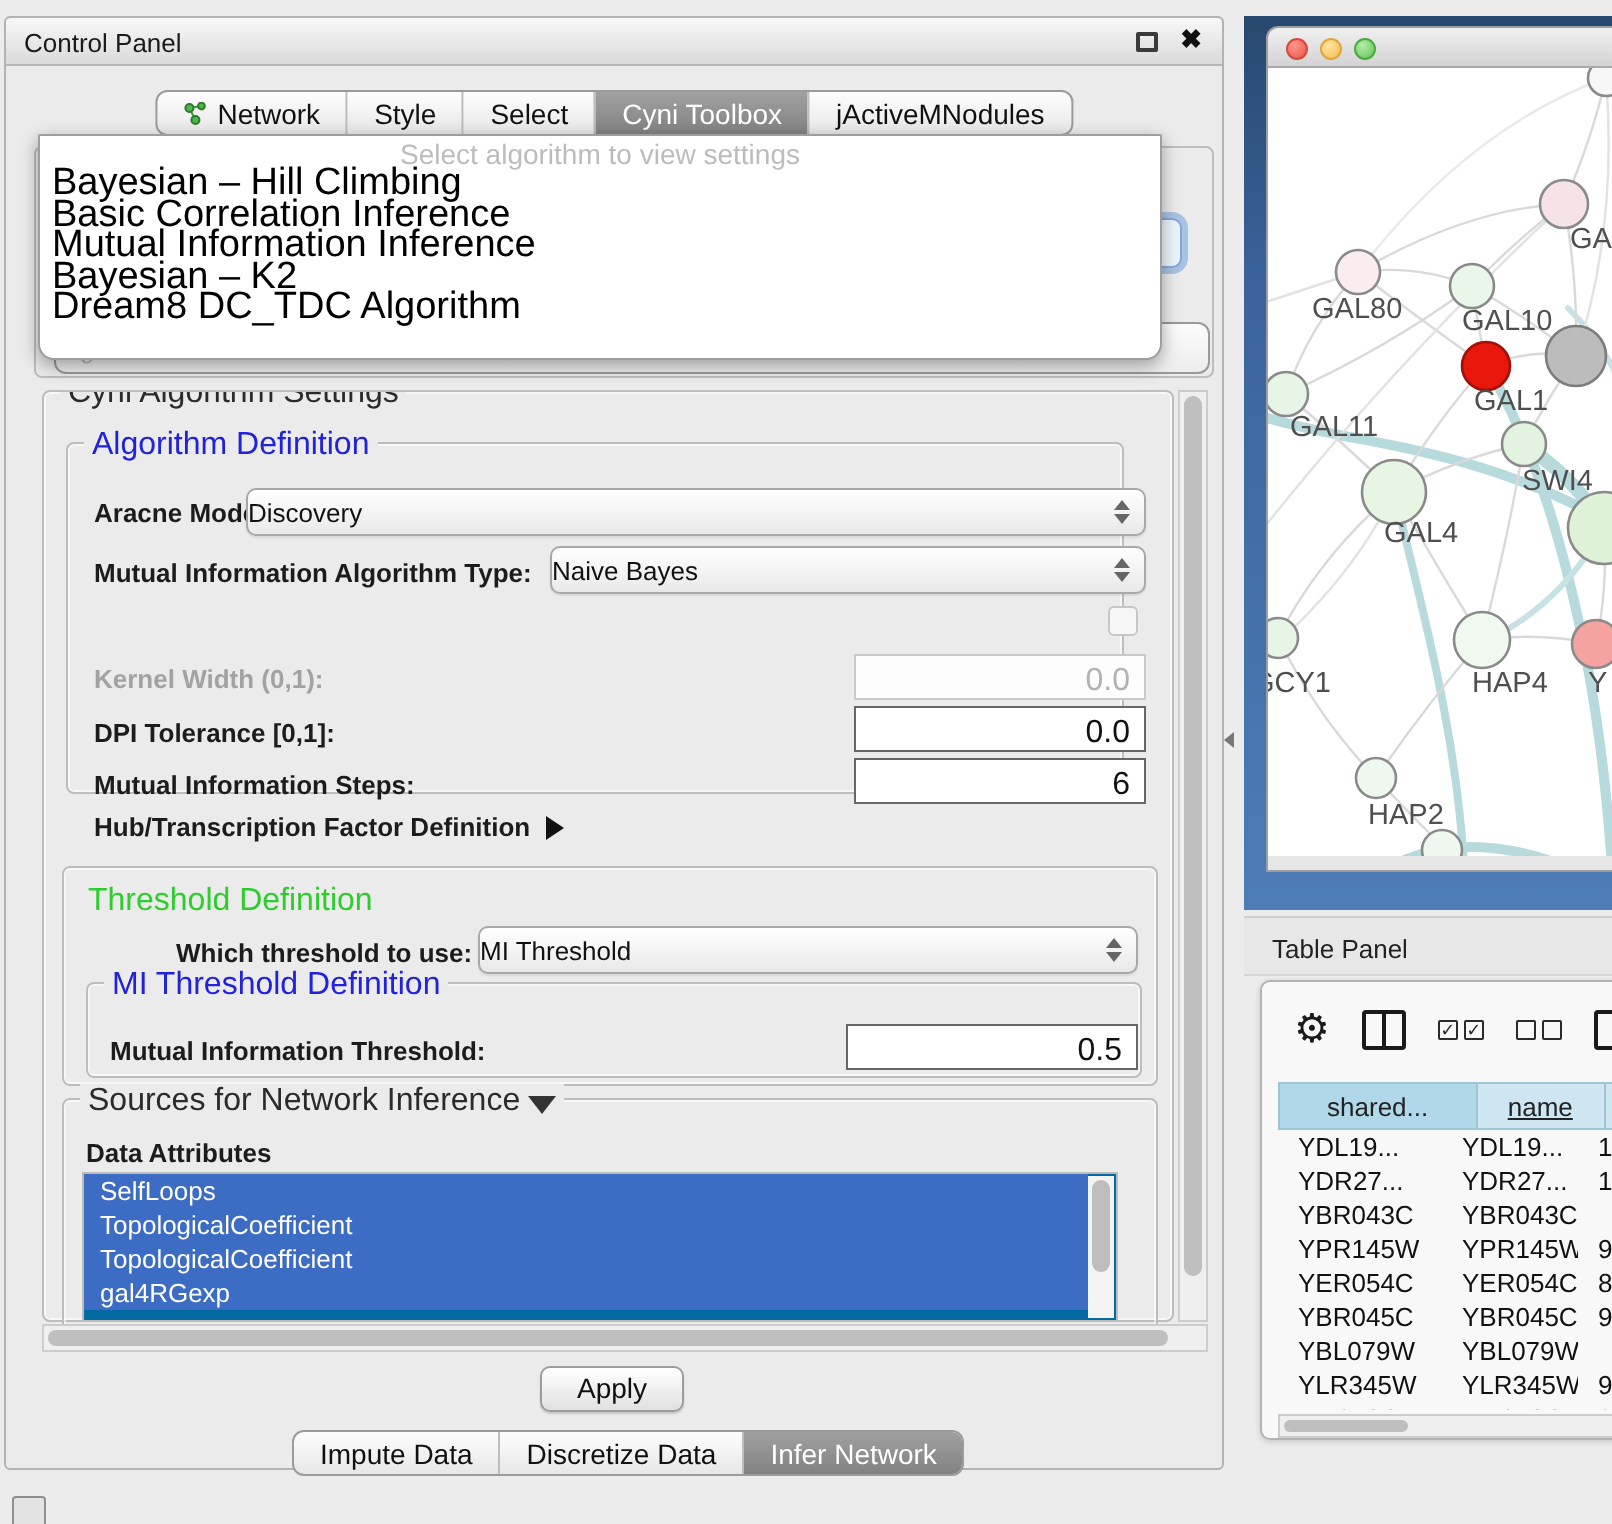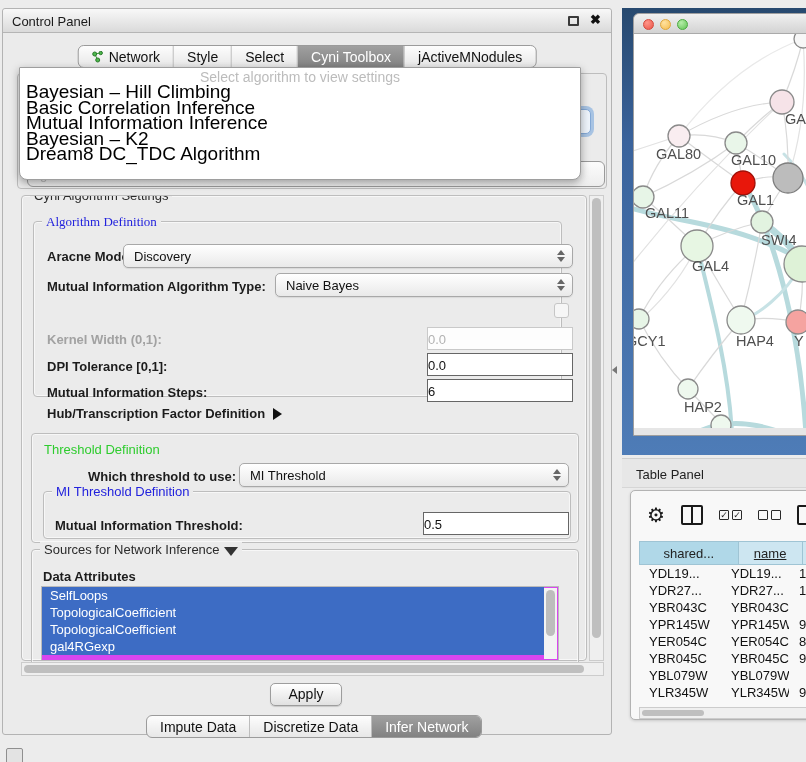--- a/index.html
+++ b/index.html
@@ -44,50 +44,50 @@
         background:linear-gradient(#fcfcfc,#ededed); border:1px solid #9a9a9a; border-radius:6px;
         font-size:13px; color:#b9b9b9; padding:5px 0 0 12px; overflow:hidden; white-space:nowrap; }
   .bg-focus-combo { position:absolute; left:320px; top:100px; width:268px; height:25px; z-index:2;
         background:#eef4fb; border:1px solid #84a9d6; border-radius:5px;
         box-shadow:0 0 0 3px rgba(100,155,220,.5); }
 
   
   .gbox { position:absolute; border:1px solid #bdbdbd; border-radius:4px;
         box-shadow:inset 0 0 0 1px rgba(255,255,255,.6); }
   .legend { position:absolute; top:-8px; left:8px; background:#ebebeb; padding:0 4px;
-        font-size:13px; color:#2b2b2b; white-space:nowrap; }
+        font-size:16px; color:#2b2b2b; white-space:nowrap; }
   .legend.blue { color:#2222dd; }
   .legend.green { color:#2ecc2e;margin-top:16px; }
 
   .flabel { position:absolute; font-size:13px; font-weight:bold; color:#1c1c1c; white-space:nowrap; }
   .flabel.dis { color:#a2a2a2; }
 
   .combo { position:absolute; height:24px; background:linear-gradient(#ffffff,#e9e9e9);
         border:1px solid #a8a8a8; border-radius:5px; display:flex; align-items:center;
-        font-size:13px; color:#111; padding-left:10px; box-shadow:0 1px 1px rgba(0,0,0,.08);gap:13px; }
+        font-size:13px; color:#111; box-shadow:0 1px 1px rgba(0,0,0,.08);gap:13px; }
   .stepper { margin-left:auto; margin-right:7px; display:flex; flex-direction:column; gap:2px; align-items:center; }
   .tri-up { width:0; height:0; border-left:4px solid transparent; border-right:4px solid transparent;
         border-bottom:5px solid #666; }
   .tri-dn { width:0; height:0; border-left:4px solid transparent; border-right:4px solid transparent;
         border-top:5px solid #666; }
 
   .field { position:absolute; height:23px; background:#fff; border:1px solid #666;
-        font-size:13px; color:#111; padding:4px 7px 0 0; }
+        font-size:16px; color:#111; text-align:right; padding:4px 7px 0 0; }
   .field.dis { border:1px solid #c9c9c9; color:#b2b2b2; background:#fdfdfd; }
 
   .checkbox { position:absolute; width:15px; height:15px; border:1px solid #c6c6c6;
         border-radius:3px; background:#f6f6f6; }
 
   .vsb { position:absolute; width:15px; background:#efefef; border:1px solid #cccccc; }
   .vsb-thumb { position:absolute; left:2px; right:2px; background:#bfbfbf; border-radius:6px; }
   .hsb { position:absolute; height:14px; background:#efefef; border:1px solid #cccccc; }
   .hsb-thumb { position:absolute; top:2px; bottom:2px; background:#bfbfbf; border-radius:6px; }
 
   .attr-list { position:absolute; left:38px; top:577px; width:518px; height:75px;
-        background:#d946ef; border:1px solid #bbb; overflow:hidden; }
+        background:#0369a1; border:1px solid #bbb; overflow:hidden; }
   .attr-item { height:17px; line-height:17px; font-size:13px; color:#fff; padding-left:8px;
         background:#3d6cc4; width:calc(100% - 14px); white-space:nowrap; }
   .attr-sb { position:absolute; right:1px; top:1px; width:13px; bottom:1px; background:#f3f3f3; }
   .attr-sb-thumb { position:absolute; left:2px; right:2px; top:2px; height:46px;
         background:#bdbdbd; border-radius:5px; }
 
   .apply-btn { position:absolute; left:267px; top:674px; width:72px; height:23px;
         background:linear-gradient(#ffffff,#e1e1e1); border:1px solid #9d9d9d; border-radius:5px;
         font-size:14px; color:#111; text-align:center; padding-top:2px;
         box-shadow:0 1px 1px rgba(0,0,0,.15); }
@@ -198,21 +198,21 @@
           <div class="popup-item">Mutual Information Inference</div>
           <div class="popup-item">Bayesian – K2</div>
           <div class="popup-item">Dream8 DC_TDC Algorithm</div>
         </div>
     </div>
 
     <div class="gbox" style="left:18px; top:186px; width:566px; height:466px; overflow:hidden;">
       <span class="legend">Cyni Algorithm Settings</span>
     </div>
 
-    <div class="gbox" style="left:30px; top:212px; width:529px; height:176px;font-family:Liberation Serif, serif;">
+    <div class="gbox" style="left:30px; top:212px; width:529px; height:176px;">
       <span class="legend blue">Algorithm Definition</span>
     </div>
     <span class="flabel" style="left:44px; top:240px;">Aracne Mode:</span>
     <div class="combo" style="left:120px; top:235px; width:450px;">
       <span>Discovery</span>
       <span class="stepper">
           <span class="tri-up"></span>
           <span class="tri-dn"></span>
         </span>
     </div>

